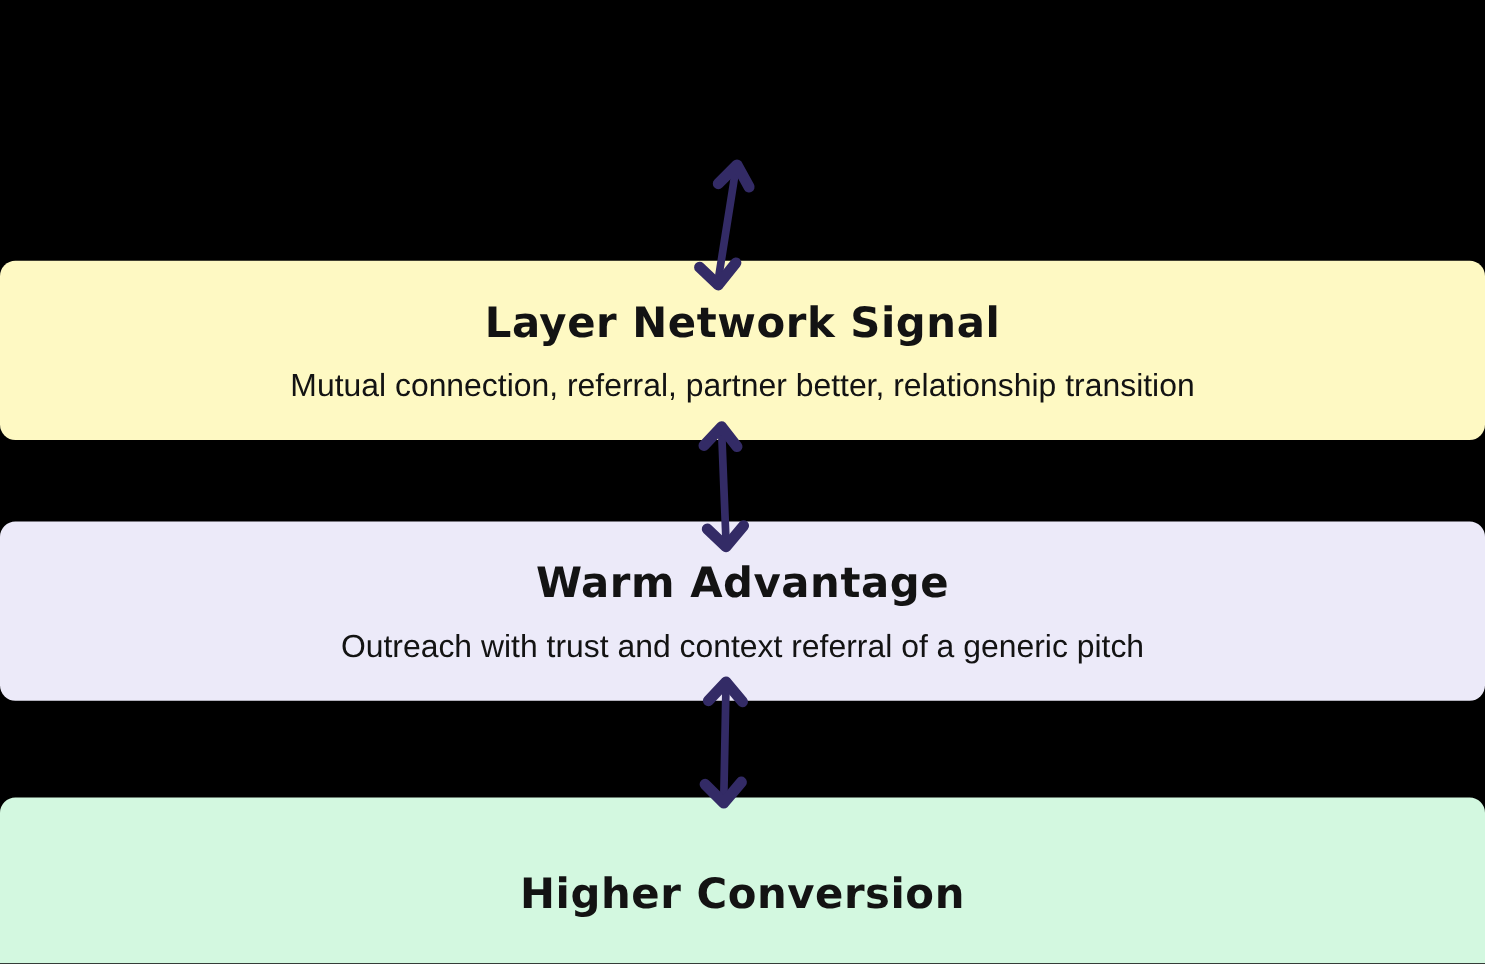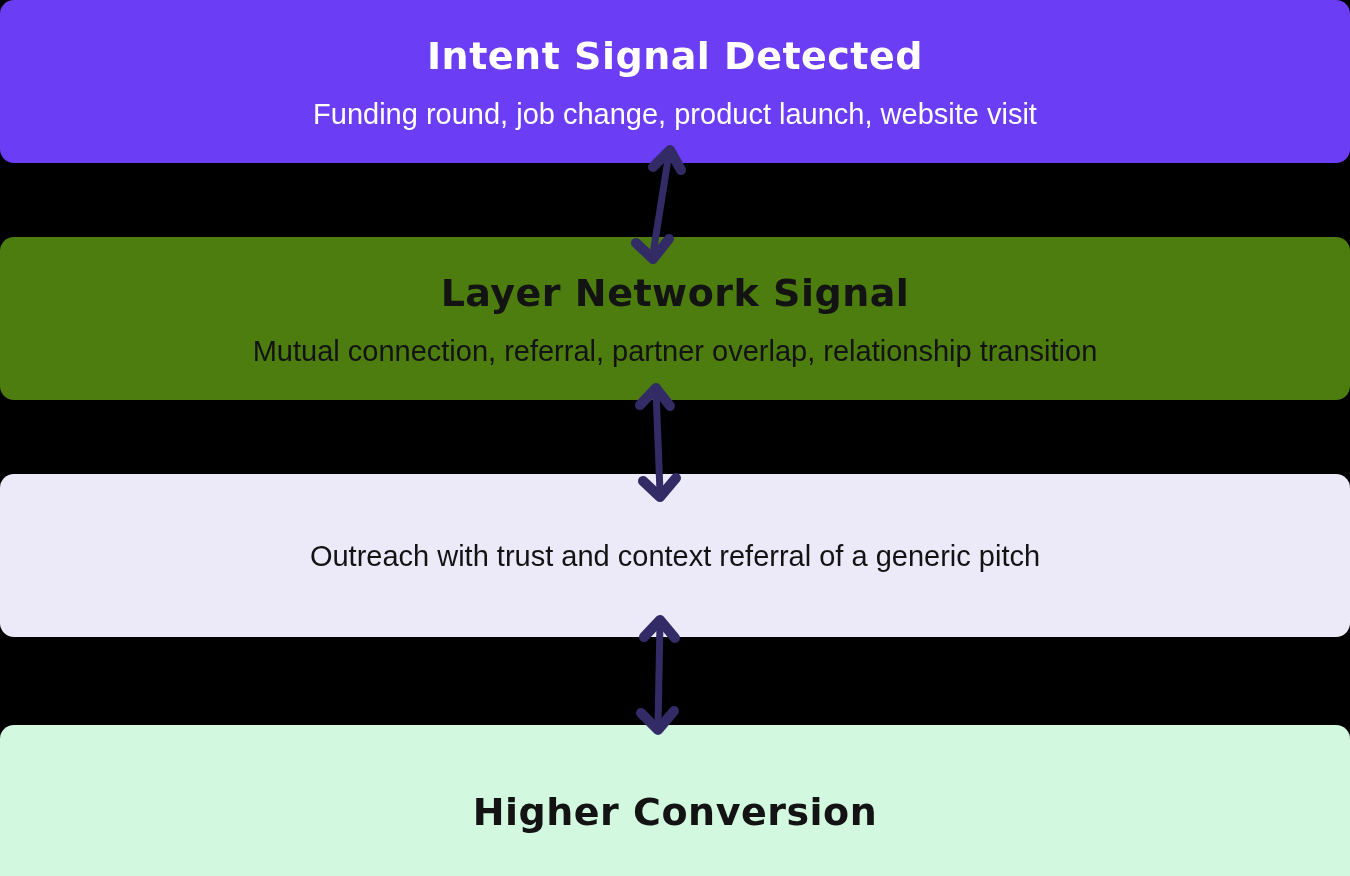--- a/index.html
+++ b/index.html
@@ -59,31 +59,28 @@
     stroke-linejoin: round;
   }
   .arrow .shaft { stroke-width: 7px; }
   .arrow .head  { stroke-width: 10px; }
 </style>
 </head>
 <body>
 
 <div class="canvas">
 
-  <div class="band band-1" style="background: rgb(107, 61, 244); color: rgb(255, 255, 255);">
-    <div class="band-title">Intent Signal Detected</div>
-    <div class="band-subtitle">Funding round, job change, product launch, website visit</div>
-  </div>
 
-  <div class="band band-2" style="background: #4d7c0f; color: rgb(19, 19, 19);">
+  <div class="band band-2" style="background: #fef9c3; color: rgb(19, 19, 19);">
     <div class="band-title">Layer Network Signal</div>
-    <div class="band-subtitle">Mutual connection, referral, partner overlap, relationship transition</div>
+    <div class="band-subtitle">Mutual connection, referral, partner better, relationship transition</div>
   </div>
 
   <div class="band band-3" style="background: rgb(236, 234, 249); color: rgb(19, 19, 19);">
+    <div class="band-title">Warm Advantage</div>
     <div class="band-subtitle">Outreach with trust and context referral of a generic pitch</div>
   </div>
 
   <div class="band band-4" style="background: rgb(211, 248, 224); color: rgb(19, 19, 19);">
     <div class="band-title">Higher Conversion</div>
   </div>
 
   <svg class="arrow-layer" viewBox="0 0 1350 876" xmlns="http://www.w3.org/2000/svg">
 
     <g class="arrow" stroke="#332B66">

